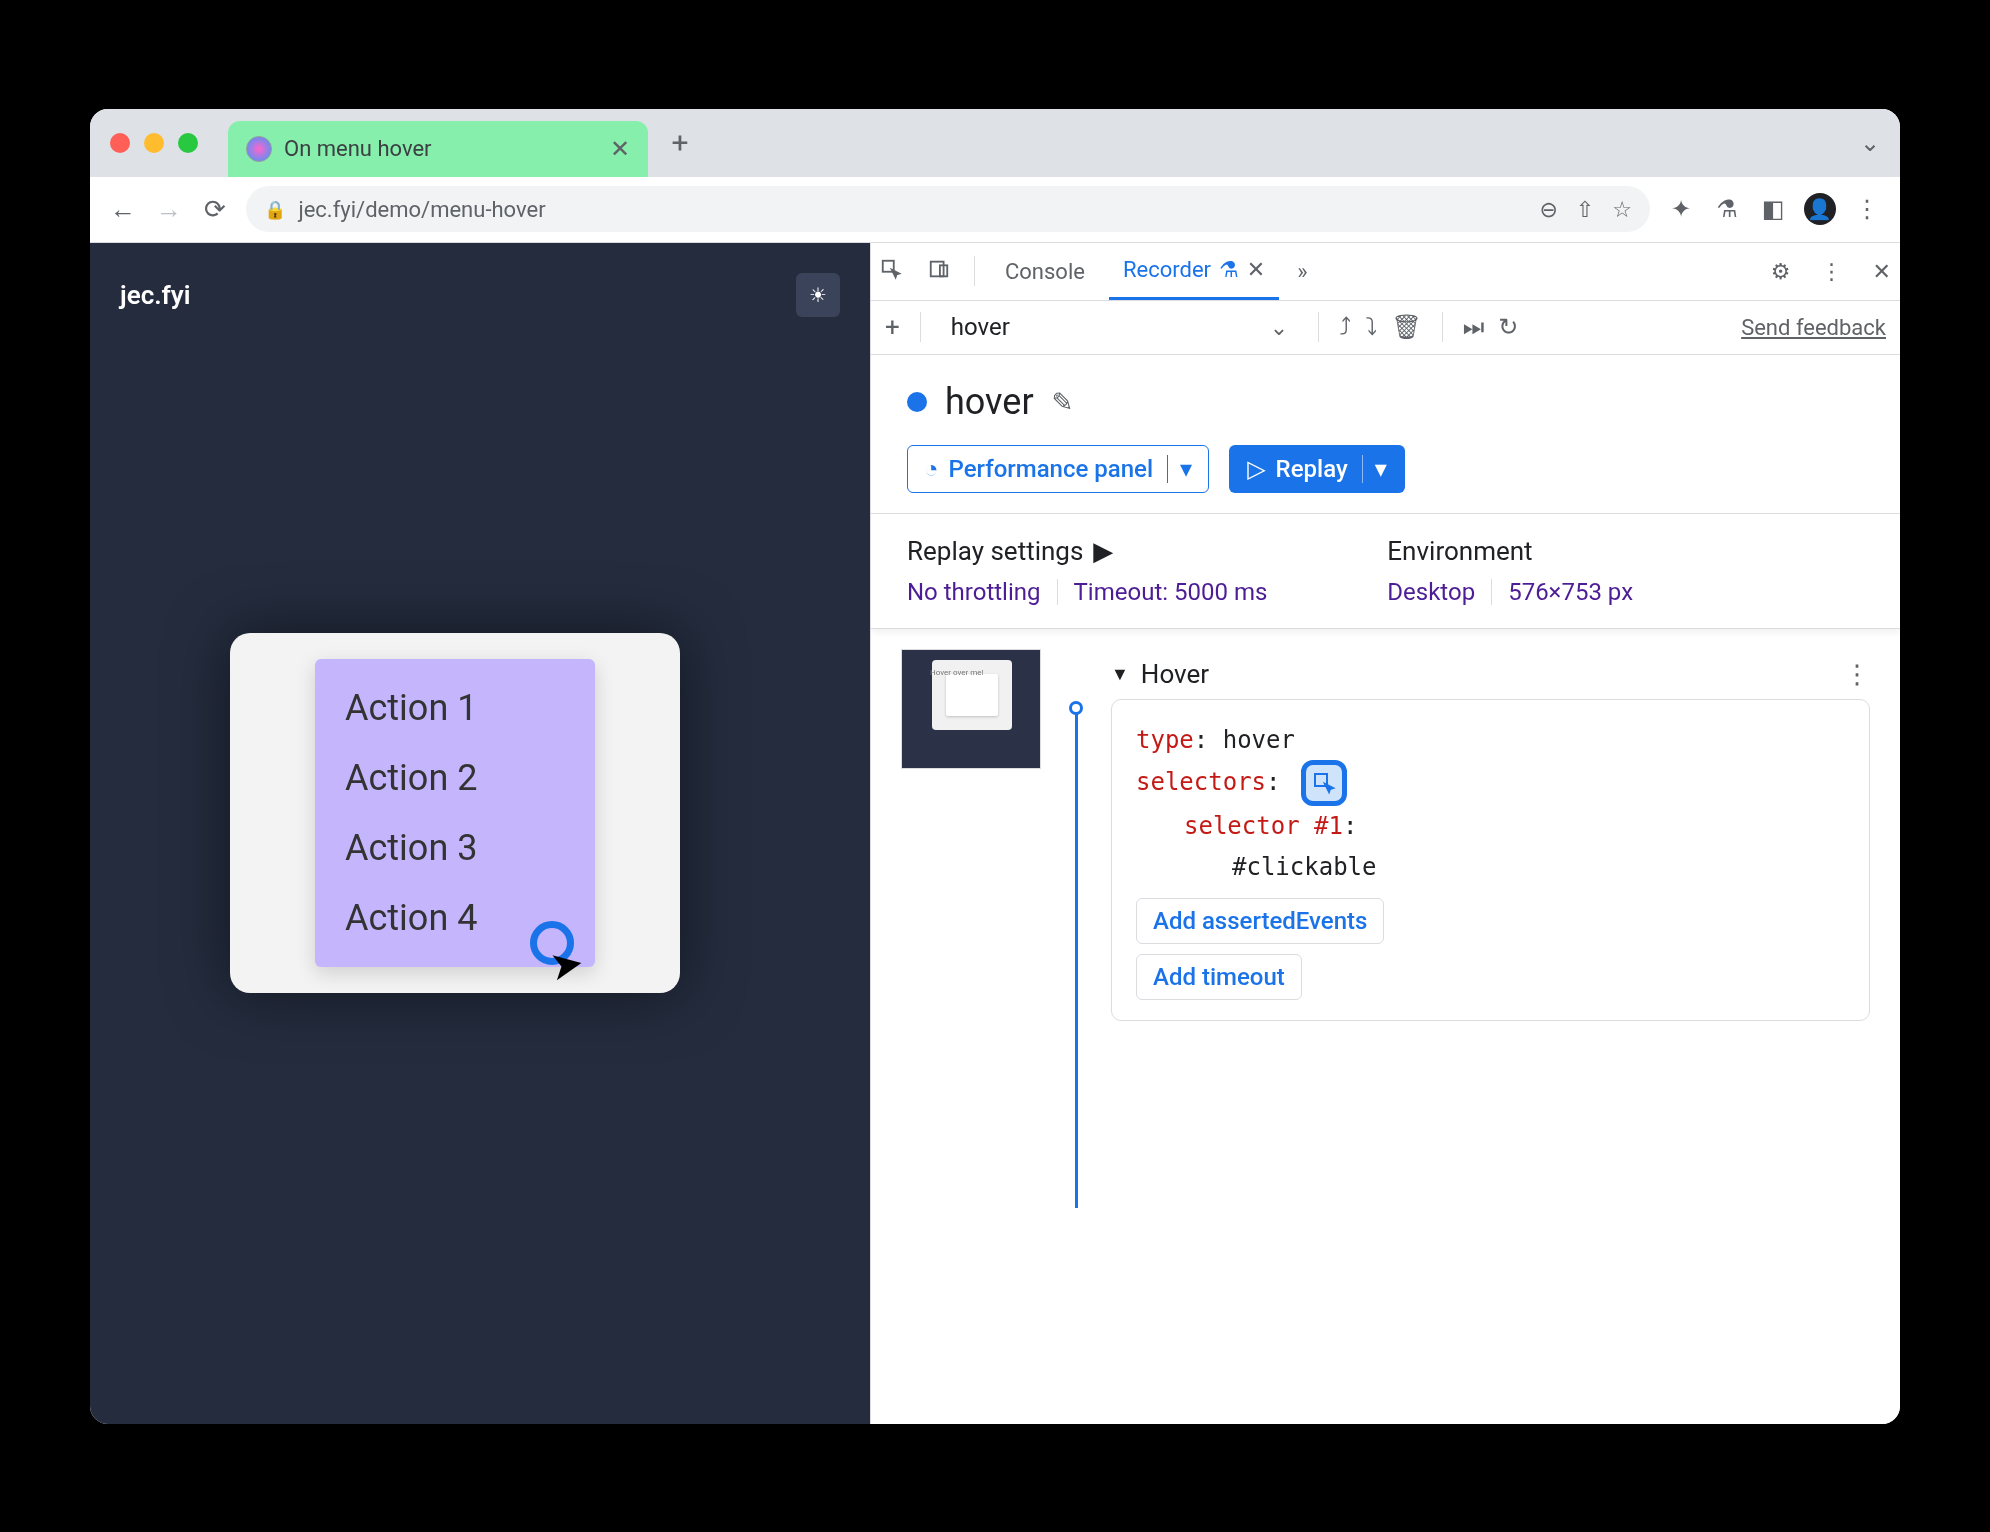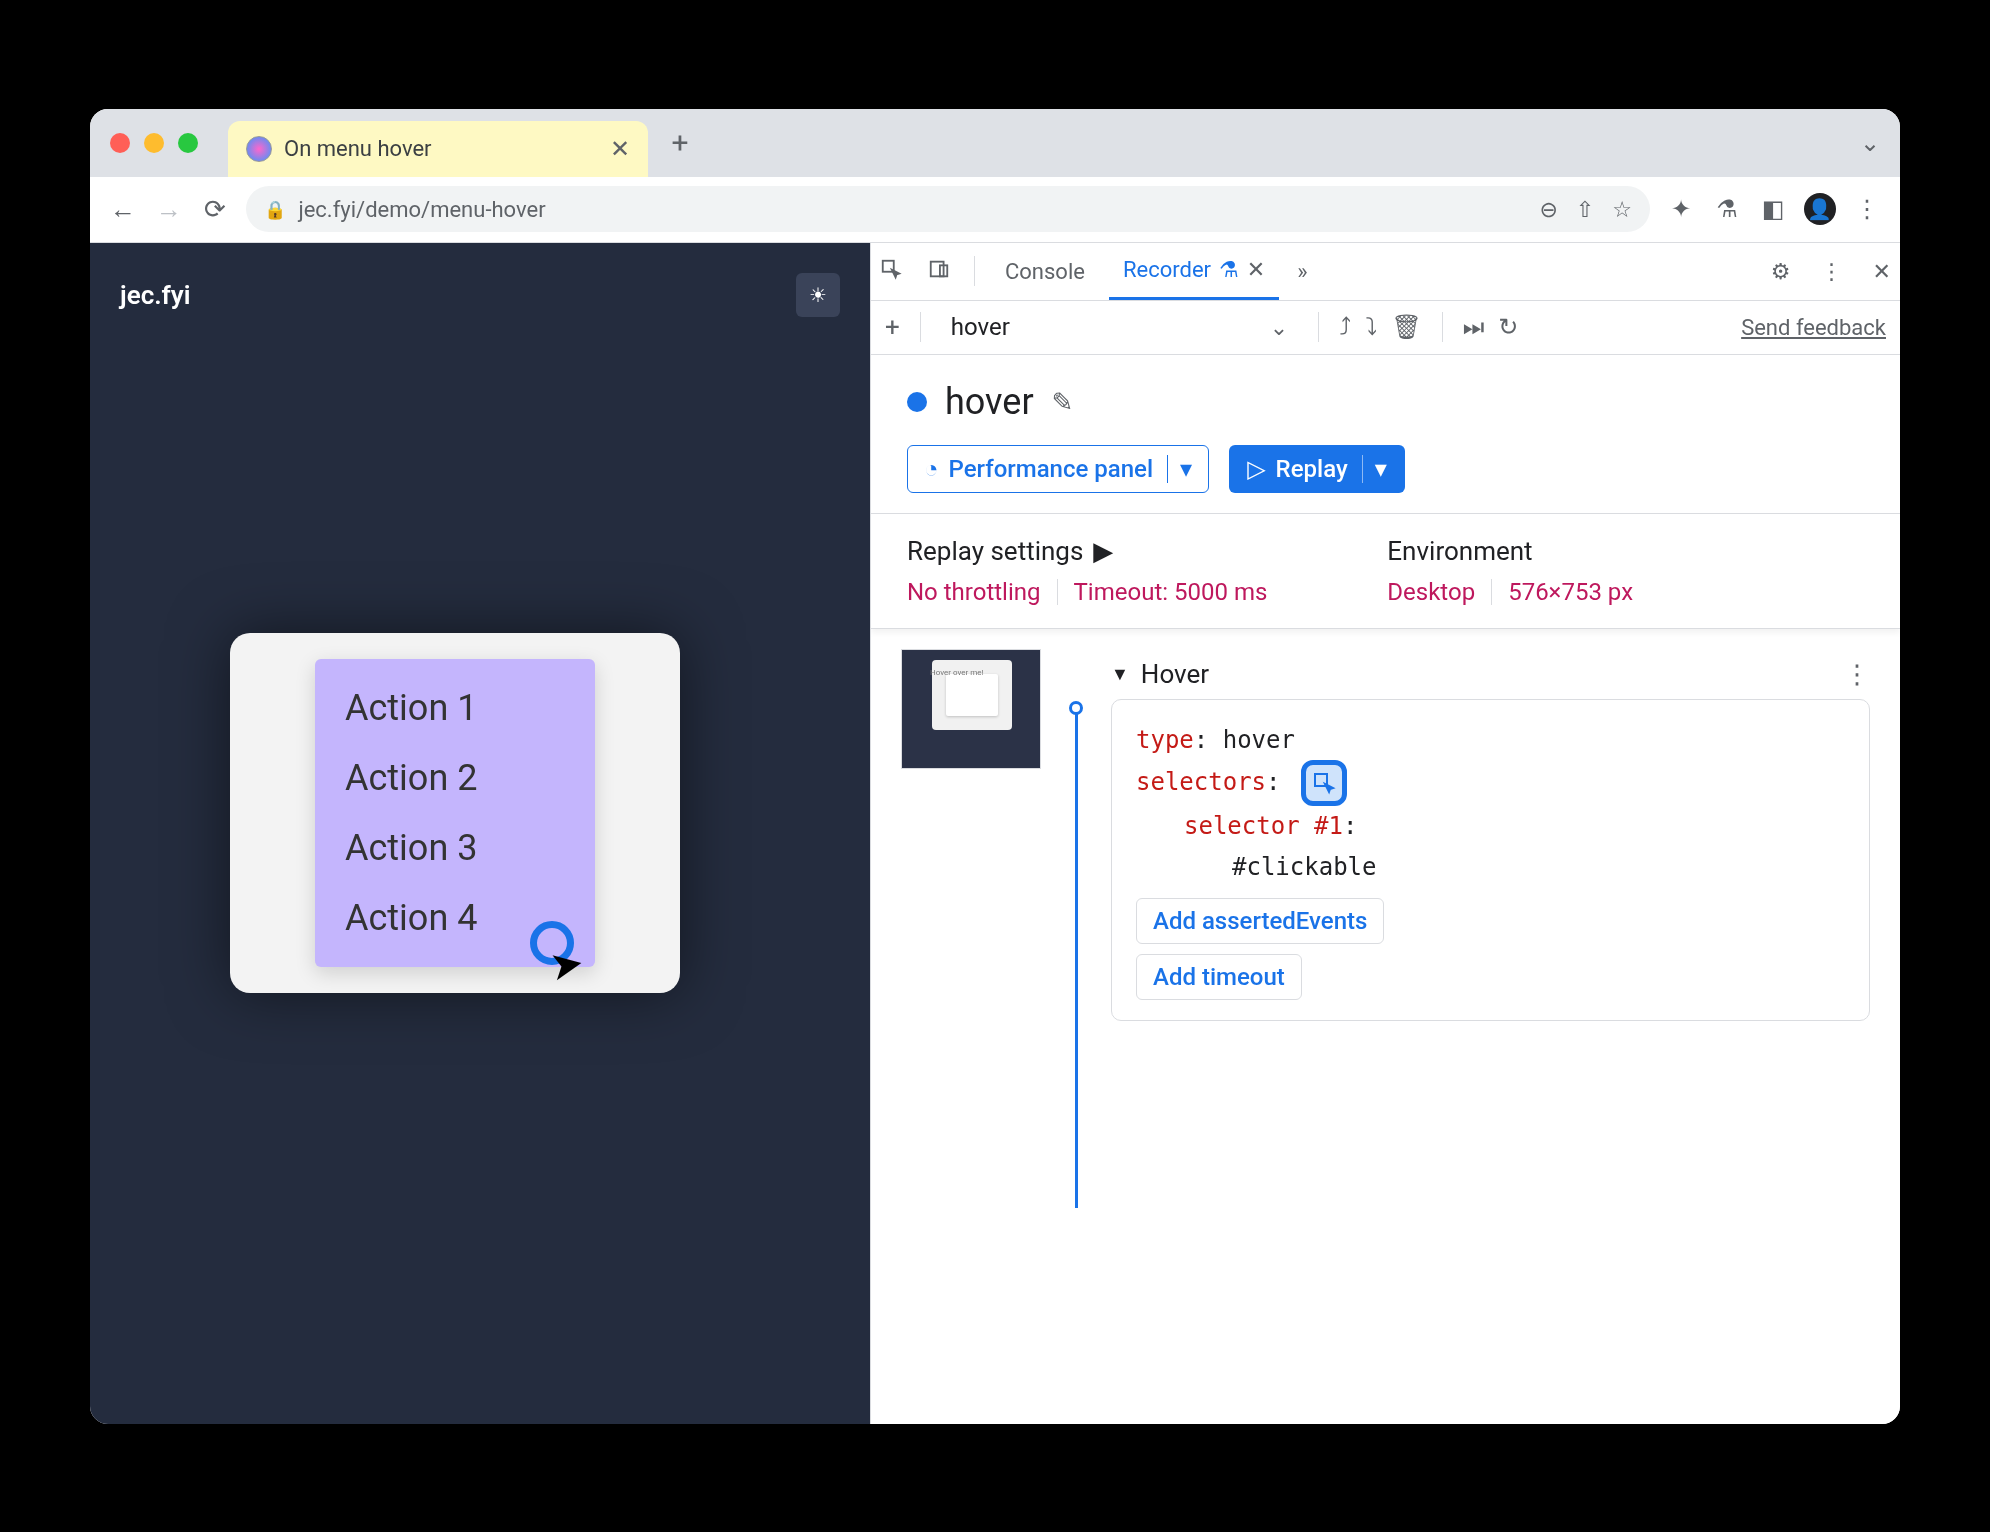--- a/index.html
+++ b/index.html
@@ -30,21 +30,21 @@
     display: flex;
     align-items: center;
     padding-left: 20px;
   }
   .traffic-lights { display: flex; gap: 14px; margin-right: 30px; }
   .tl { width: 20px; height: 20px; border-radius: 50%; }
   .tl.red { background:#ff5f57; }
   .tl.yellow{ background:#febc2e; }
   .tl.green{ background:#28c840; }
   .tab {
-    background:#fef9c3;
+    background:#86efac;
     height: 56px;
     margin-top:12px;
     border-radius: 12px 12px 0 0;
     display:flex; align-items:center;
     padding: 0 18px;
     gap:12px;
     min-width: 420px;
     font-size: 22px;
     color:#3c4043;
   }
@@ -196,21 +196,21 @@
   .settings-row{
     border-top:1px solid #dadce0;
     border-bottom:1px solid #dadce0;
     padding:22px 36px;
     display:flex;
     gap:120px;
     box-shadow: 0 4px 6px rgba(0,0,0,0.05);
   }
   .settings-col{ display:flex; flex-direction:column; gap:12px;}
   .settings-head{ font-size:26px; display:flex; align-items:center; gap:10px;}
-  .settings-sub{ color:#be185d; font-size:24px; display:flex; gap:16px; align-items:center;}
+  .settings-sub{ color:#4c1d95; font-size:24px; display:flex; gap:16px; align-items:center;}
   .settings-sub .vsep{ width:1px; height:26px; background:#dadce0;}
   .steps-area{ padding:20px 30px; display:flex; gap:20px; align-items:flex-start;}
   .thumb{
     width:140px; height:120px;
     background:#2b3247;
     border:1px solid #dadce0;
     position:relative;
   }
   .thumb .mini{
     position:absolute; top:10px; left:30px;

